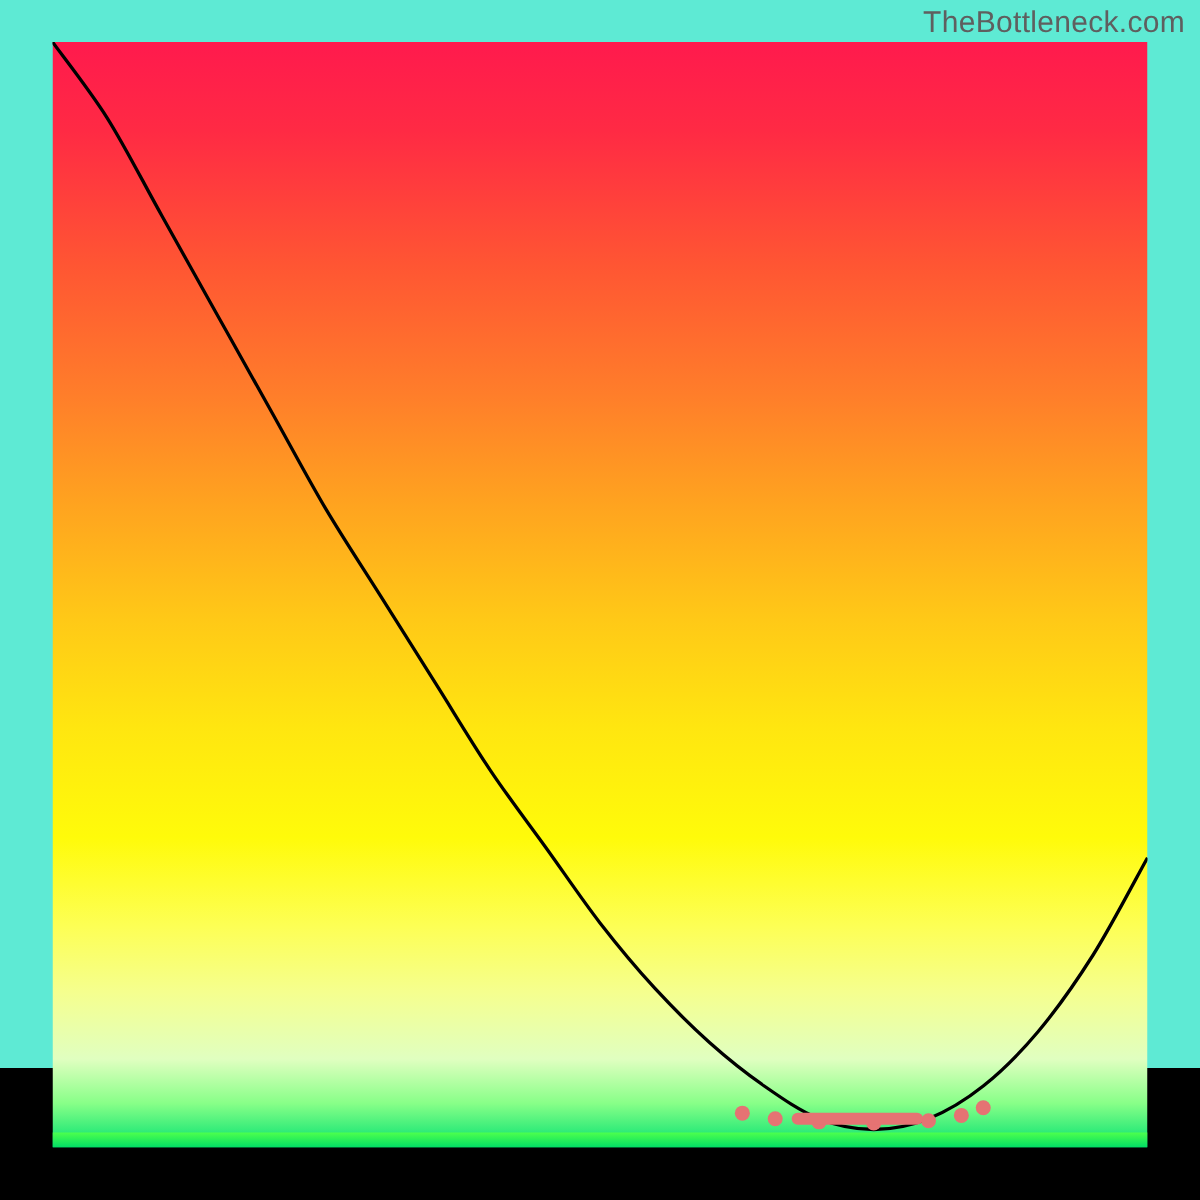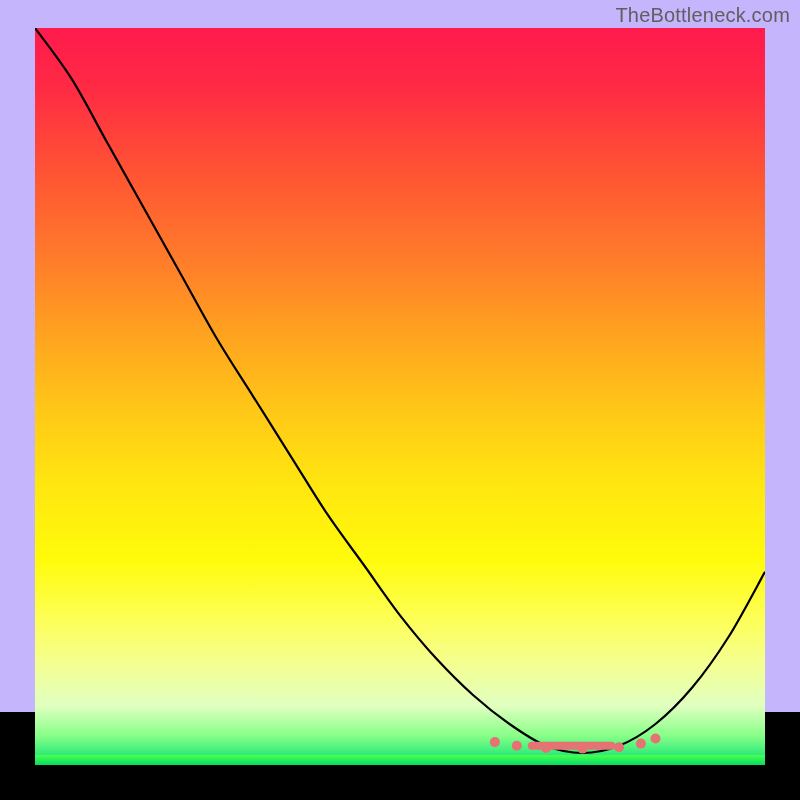--- a/index.html
+++ b/index.html
@@ -8,21 +8,21 @@
     width: 800px;
     height: 800px;
     background: #000;
     overflow: hidden;
     font-family: Arial, Helvetica, sans-serif;
   }
   .frame {
     position: relative;
     width: 800px;
     height: 712px;
-    background: #c4b5fd;
+    background: #5eead4;
   }
   .watermark {
     position: absolute;
     top: 4px;
     right: 10px;
     color: #5f5f5f;
     font-size: 20px;
     font-weight: 500;
     letter-spacing: 0.2px;
     z-index: 10;

